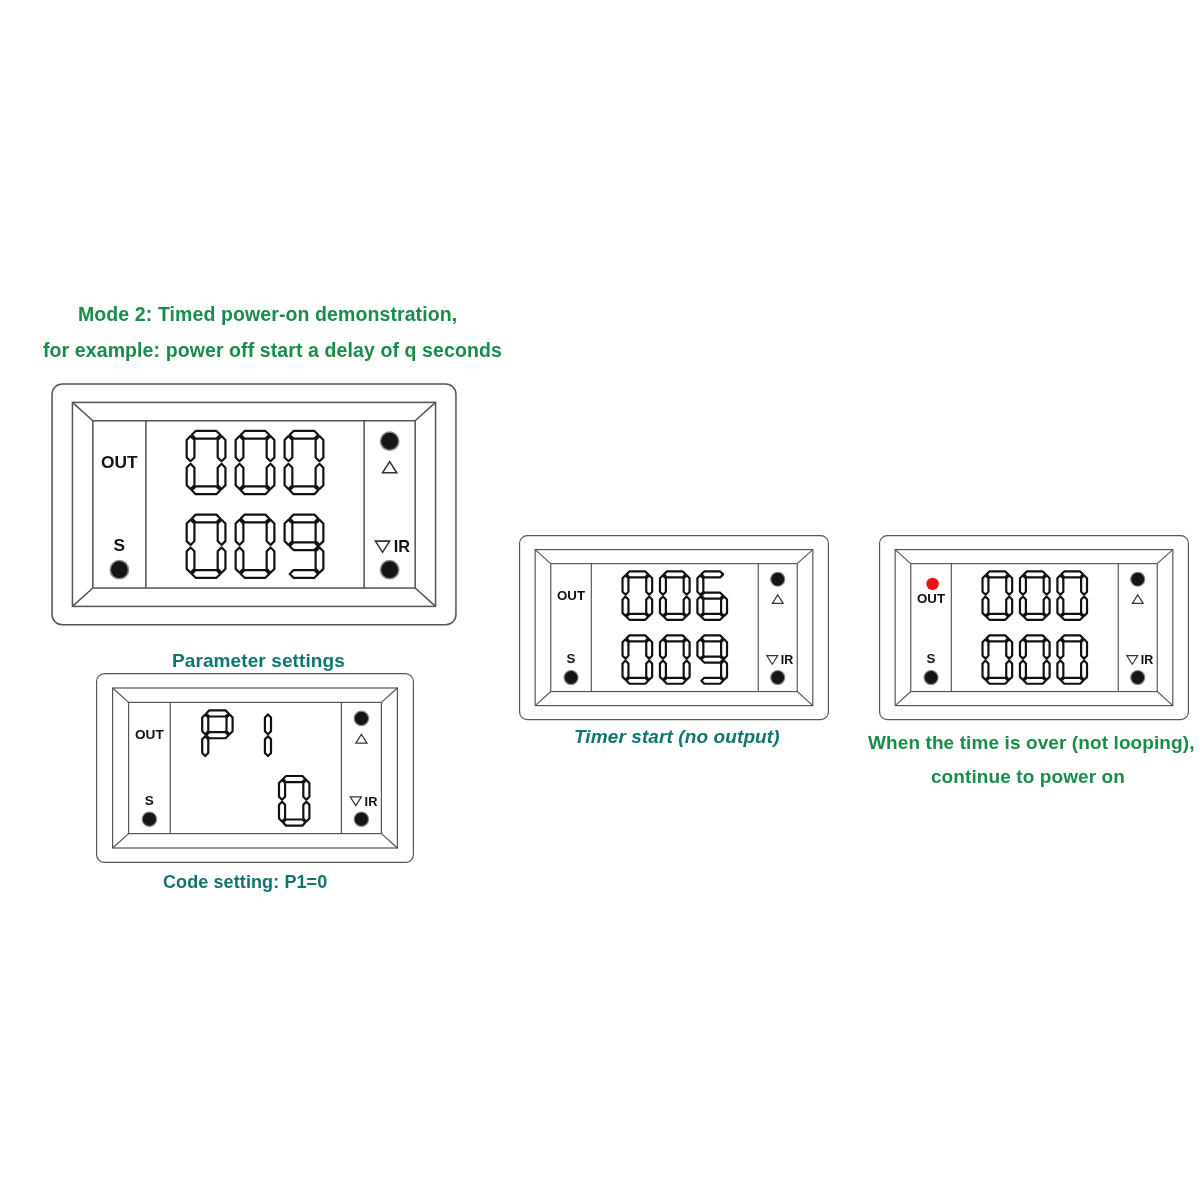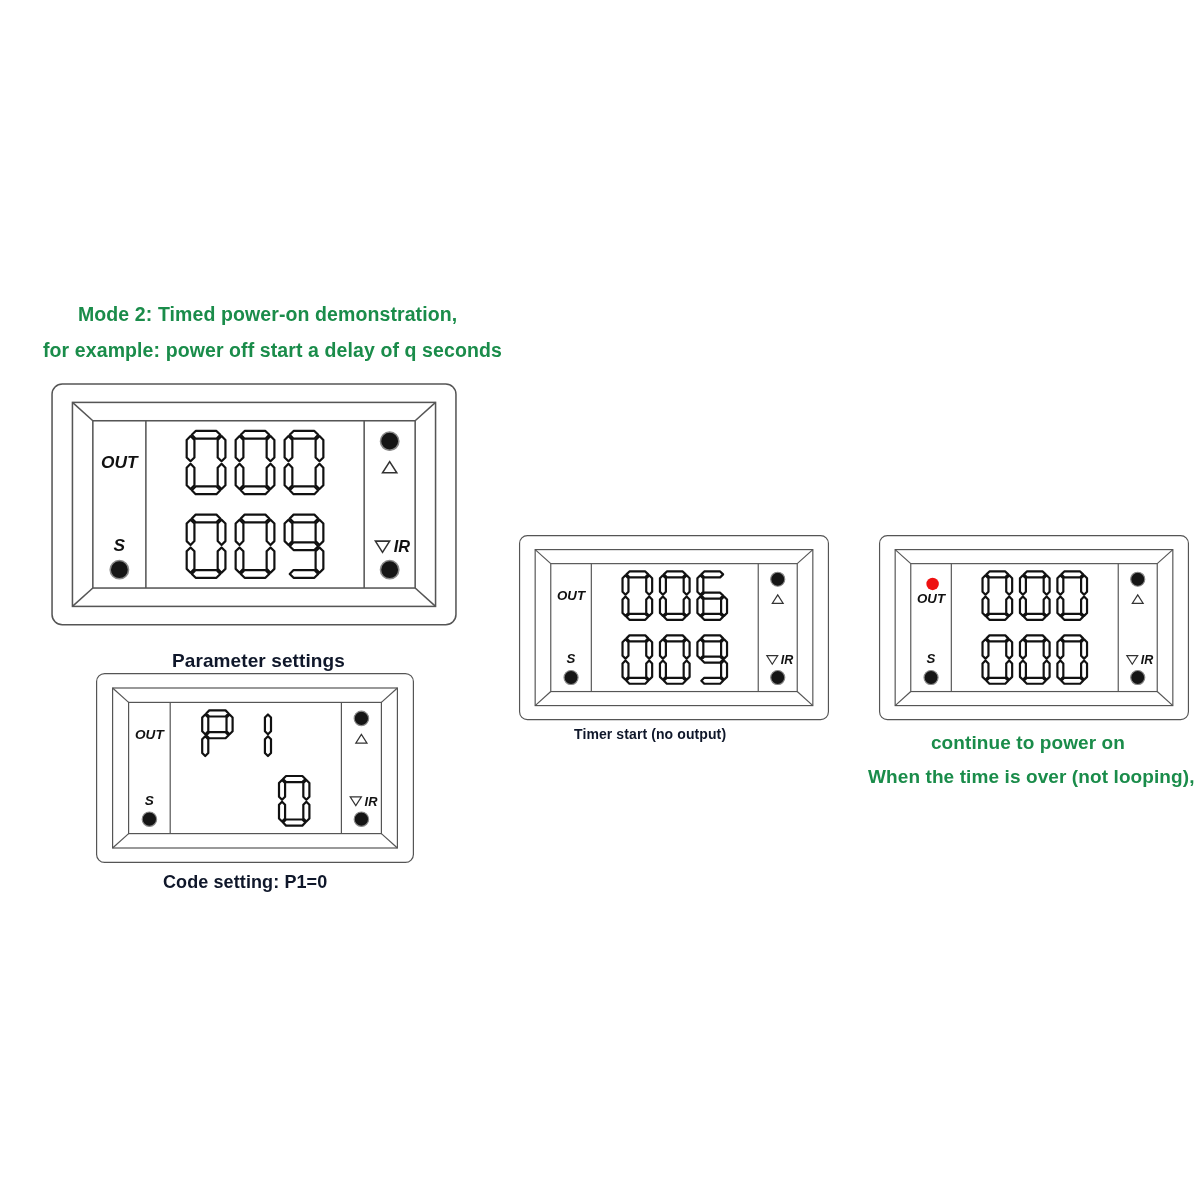--- a/index.html
+++ b/index.html
@@ -23,21 +23,21 @@
 
   
   .caption {
     position: absolute;
     white-space: nowrap;
     font-weight: 700;
     letter-spacing: .1px;
   }
   .caption .line { display: block; }
   .cap-green { color: #1a8c4a; }
-  .cap-red   { color: #0f172a; }
+  .cap-red   { color: #0f766e; }
 
   #header-text {
     left: 78px;
     top: 296px;
     font-size: 19.5px;
     line-height: 36px;
   }
   #header-text .line:nth-child(2) { margin-left: -35px; }
 
   #param-heading {
@@ -46,36 +46,36 @@
     font-size: 19px;
   }
   #param-caption {
     left: 163px;
     top: 872px;
     font-size: 18px;
   }
   #timer-caption {
     left: 574px;
     top: 726px;
-    font-size: 14px;
+    font-size: 19px;
+    font-style: italic;
   }
   #final-caption {
     left: 868px;
     top: 726px;
     font-size: 19px;
     line-height: 34px;
     text-align: center;
     width: 320px;
   }
   #final-caption .line:nth-child(2) { margin-left: 0; }
 
   
   .device {
     position: absolute;
-    font-style: italic;
   }
   .device svg { display: block; overflow: visible; }
 </style>
 </head>
 <body>
 
 <div class="canvas">
 
   <div class="caption cap-green" id="header-text">
     <span class="line">Mode 2: Timed power-on demonstration,</span>
@@ -334,17 +334,17 @@
       </svg>
     </div>
 
   <div class="caption cap-red" id="param-heading">Parameter settings</div>
 
   <div class="caption cap-red" id="param-caption">Code setting: P1=0</div>
 
   <div class="caption cap-red" id="timer-caption">Timer start (no output)</div>
 
   <div class="caption cap-green" id="final-caption">
+    <span class="line">When the time is over (not looping),</span>
     <span class="line">continue to power on</span>
-    <span class="line">When the time is over (not looping),</span>
   </div>
 
 </div>
 
 </body></html>

